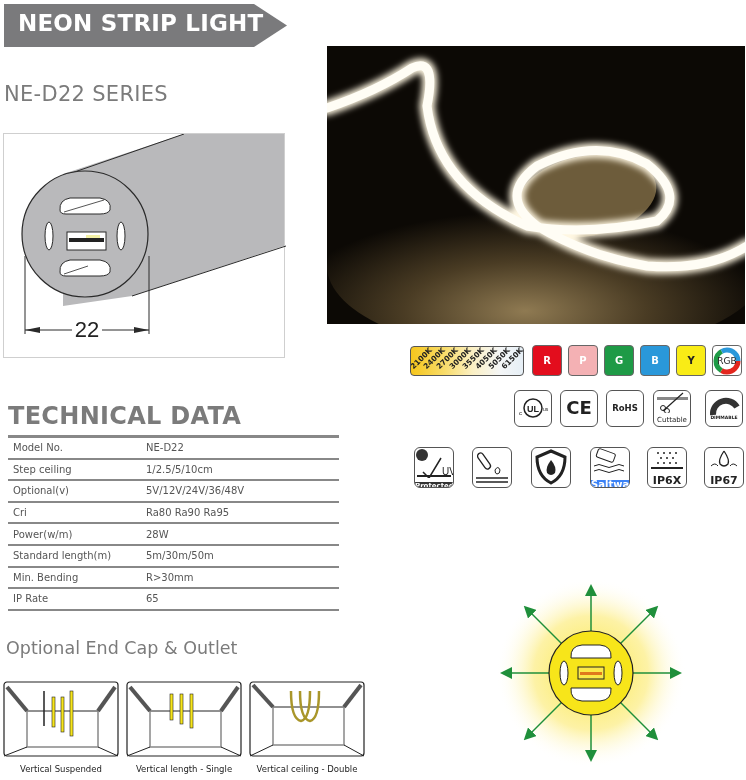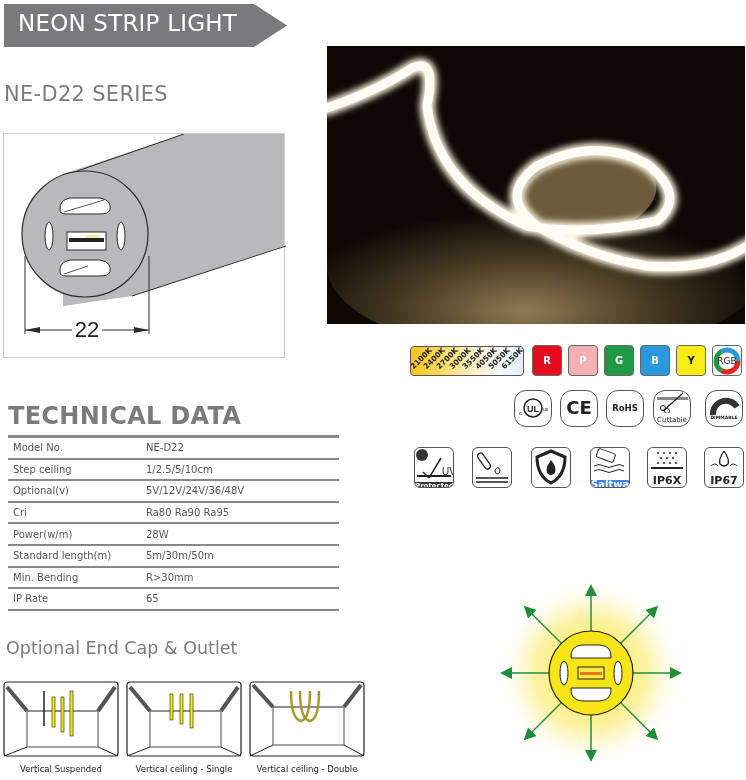--- a/index.html
+++ b/index.html
@@ -2,36 +2,36 @@
 <html><head>
 <meta charset="utf-8">
 <style>
   html, body { margin: 0; padding: 0; background: #ffffff; }
   body { width: 746px; height: 780px; position: relative; overflow: hidden; font-family: "DejaVu Sans", sans-serif; color: #333; }
   .abs { position: absolute; }
 
   
   .banner { left: 4px; top: 4px; width: 283px; height: 43px; }
   .banner svg { position: absolute; left: 0; top: 0; }
-  .banner-text { position: absolute; left: 14px; top: 6px; color: #fff; font-weight: normal; font-size: 23px; letter-spacing: 0.2px; white-space: nowrap; text-align: center; }
+  .banner-text { position: absolute; left: 14px; top: 6px; color: #fff; font-weight: bold; font-size: 23px; letter-spacing: 0.2px; white-space: nowrap; text-align: center; }
 
   .series { left: 4px; top: 82px; font-size: 21px; font-weight: normal; color: #7b7b7b; letter-spacing: 0.3px; }
 
   .cross-box { left: 3px; top: 133px; width: 282px; height: 225px; border: 1px solid #cfcfcf; box-sizing: border-box; }
 
   .photo { left: 327px; top: 46px; width: 418px; height: 278px; background: #0c0905; overflow: hidden; }
 
   
   .cct { left: 410px; top: 346px; width: 114px; height: 30px; border: 1px solid #555; border-radius: 4px; box-sizing: border-box;
          background: linear-gradient(90deg, #f6c61c 0%, #f8dc6a 30%, #fbf0c4 55%, #f4f6f7 80%, #e6eff6 100%); overflow: hidden; }
   .cct span { position: absolute; font-size: 7.5px; font-weight: bold; color: #222; transform: rotate(-45deg); transform-origin: left bottom; white-space: nowrap; }
   .sw { top: 345px; width: 30px; height: 31px; border: 1px solid #666; border-radius: 4px; box-sizing: border-box; color: #fff; font-weight: bold; font-size: 10px; text-align: center; line-height: 29px; }
   .rgb { background: #fff; color: #222; }
 
-  .cert { top: 390px; width: 38px; height: 37px; border: 1.5px solid #555; border-radius: 12px; box-sizing: border-box; background: #fff; text-align: center; }
+  .cert { top: 390px; width: 38px; height: 37px; border: 1.5px solid #555; border-radius: 6px; box-sizing: border-box; background: #fff; text-align: center; }
   .feat { top: 447px; width: 40px; height: 41px; border: 1.5px solid #555; border-radius: 6px; box-sizing: border-box; background: #fff; text-align: center; overflow: hidden; }
 
   .tech-title { left: 8px; top: 402px; font-size: 24px; font-weight: bold; color: #7b7b7b; letter-spacing: 0.3px; }
   .tech-table { left: 8px; top: 435px; width: 331px; border-collapse: collapse; }
   .tech-table td { font-size: 10px; color: #555; height: 19.6px; padding: 0 0 0 5px; border-bottom: 2px solid #888; }
   .tech-table tr:first-child td { border-top: 3px solid #888; }
   .tech-table td.val { padding-left: 0; }
 
   .opt-title { left: 6px; top: 638px; font-size: 17.5px; font-weight: normal; color: #7b7b7b; }
   .mount { top: 681px; }
@@ -280,21 +280,21 @@
   <polyline points="24,26 24,64 95,64 95,26" fill="none" stroke="#888" stroke-width="1.5"></polyline>
   <line x1="1" y1="75" x2="24" y2="64" stroke="#222"></line>
     <line x1="115" y1="75" x2="95" y2="64" stroke="#222"></line>
   <line x1="4" y1="4" x2="24" y2="26" stroke="#555" stroke-width="4"></line>
     <line x1="112" y1="4" x2="95" y2="26" stroke="#555" stroke-width="4"></line>
   <path d="M42,10 Q42,38 52,40 Q61,38 61,10" fill="none" stroke="#a9962a" stroke-width="2.5"></path>
   <path d="M51,10 Q51,38 61,40 Q70,38 70,10" fill="none" stroke="#a9962a" stroke-width="2.5"></path>
 </svg>
 
 <div class="abs mount-label" style="left:3px;width:116px">Vertical Suspended</div>
-<div class="abs mount-label" style="left:126px;width:116px">Vertical ceiling - Single</div>
+<div class="abs mount-label" style="left:126px;width:116px">Vertical length - Single</div>
 <div class="abs mount-label" style="left:249px;width:116px">Vertical ceiling - Double</div>
 
 <svg class="abs beam" width="190" height="190" viewBox="0 0 190 190">
   <defs>
     <radialGradient id="glowg" cx="0.5" cy="0.5" r="0.5">
       <stop offset="0" stop-color="#fbe94a"></stop>
       <stop offset="0.6" stop-color="#fdf2a6"></stop>
       <stop offset="1" stop-color="#ffffff" stop-opacity="0"></stop>
     </radialGradient>
     <marker id="ah" markerWidth="8" markerHeight="8" refX="4" refY="4" orient="auto">

